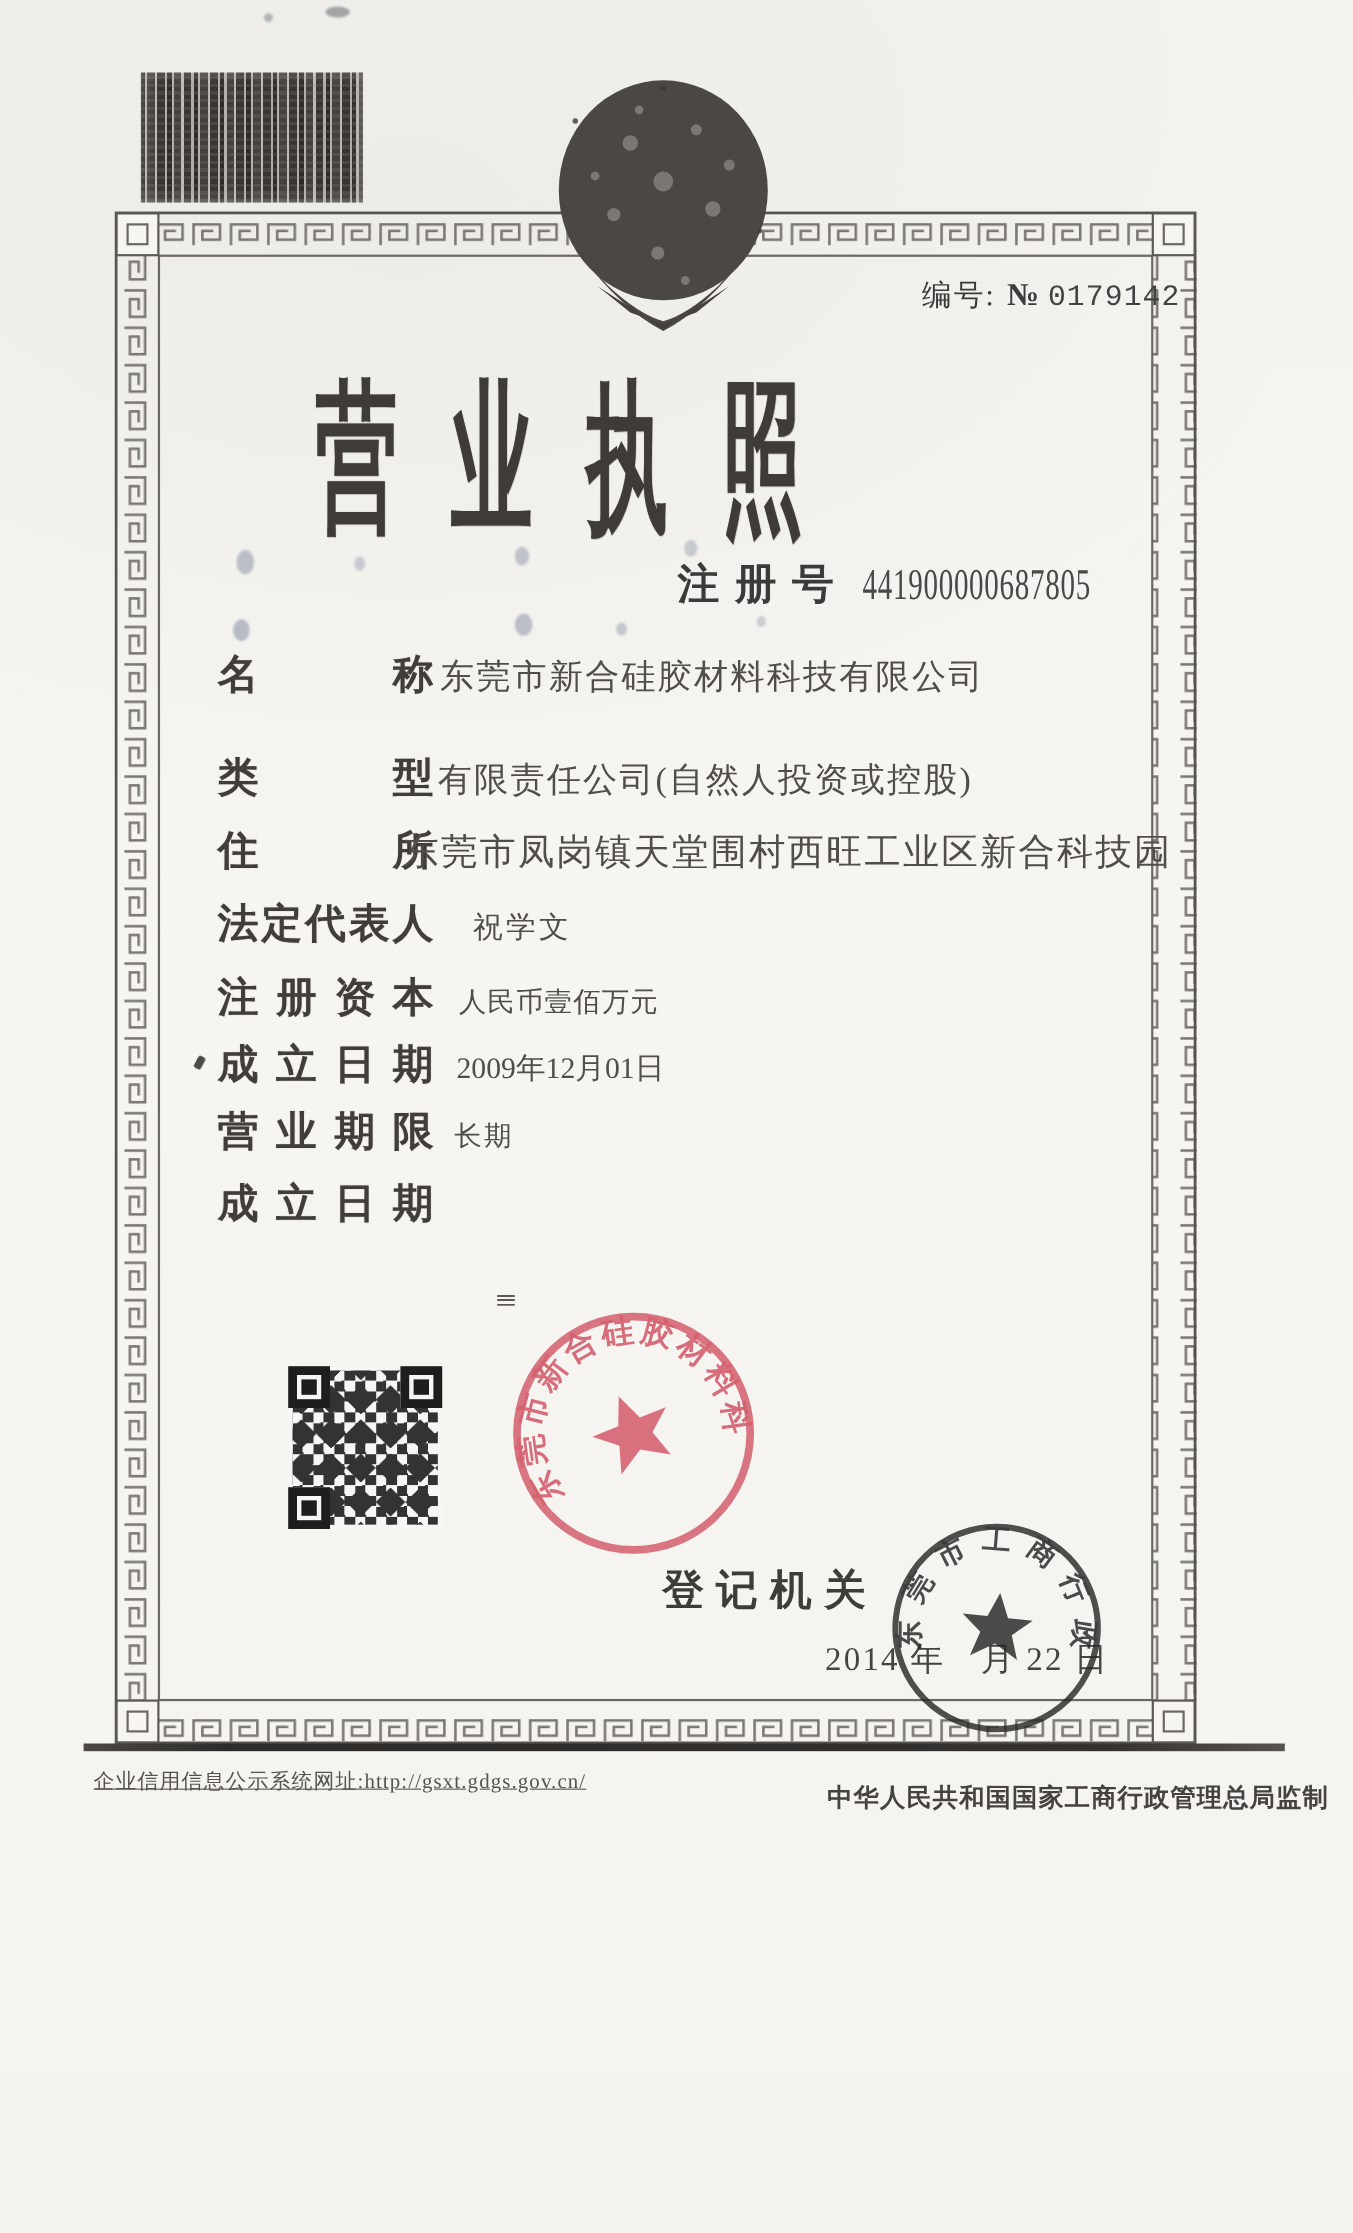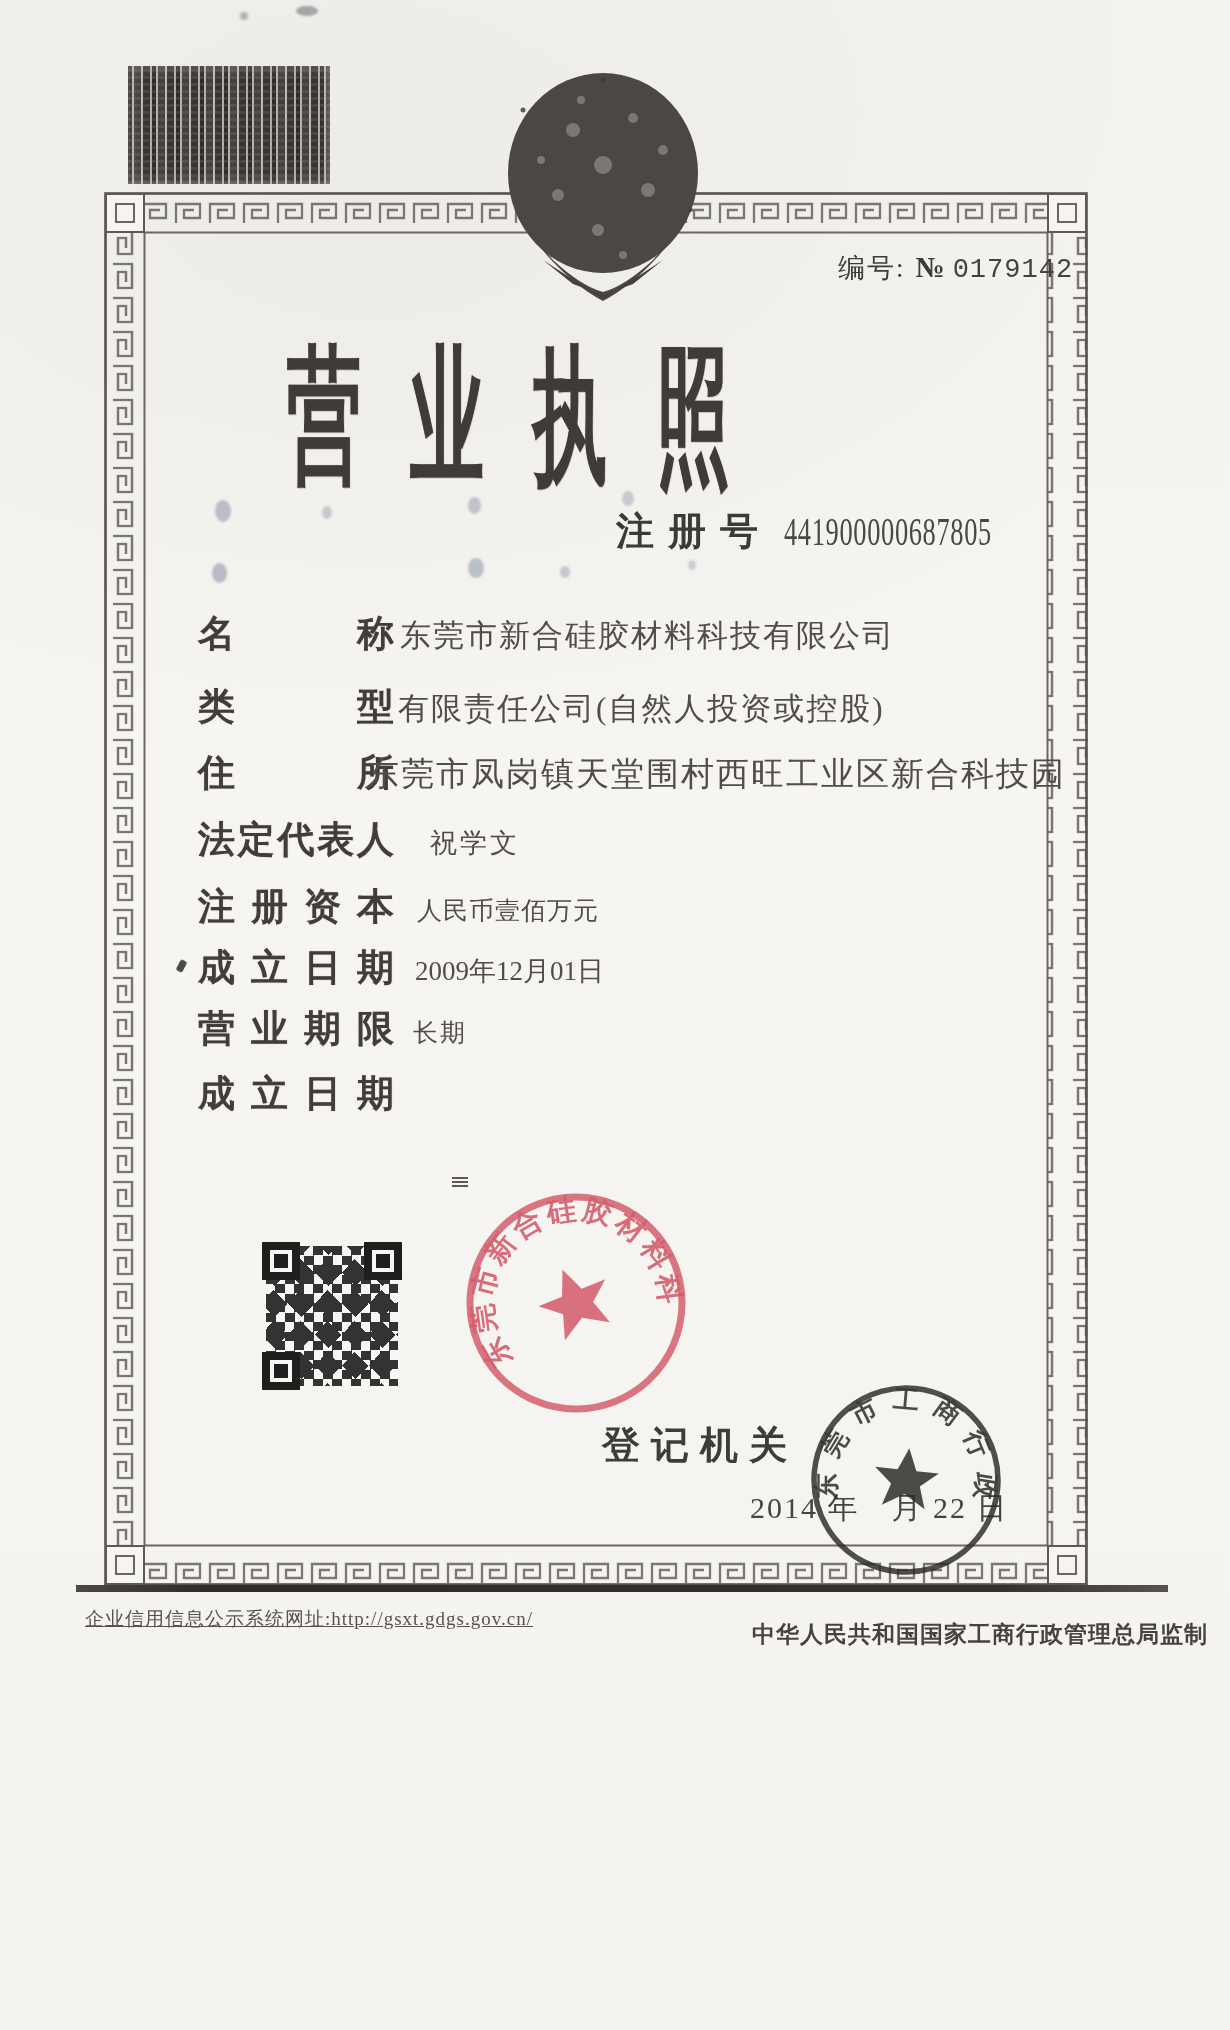--- a/index.html
+++ b/index.html
@@ -188,21 +188,21 @@
 <div class="abs smudge sm6"></div>
 <div class="abs smudge sm7"></div>
 <div class="abs smudge sm8"></div>
 
 <div class="abs regline">
   <span class="reglabel">注册号</span>
   <span class="regno">441900000687805</span>
 </div>
 
 <div class="abs fields">
-  <div class="frow" style="top:609px">
+  <div class="frow" style="top:588px">
     <div class="flabel">名称</div>
     <div class="fvalue v-name">东莞市新合硅胶材料科技有限公司</div>
   </div>
   <div class="frow" style="top:682px">
     <div class="flabel">类型</div>
     <div class="fvalue v-type">有限责任公司(自然人投资或控股)</div>
   </div>
   <div class="frow" style="top:748px">
     <div class="flabel">住所</div>
     <div class="fvalue v-addr">东莞市凤岗镇天堂围村西旺工业区新合科技园</div>

